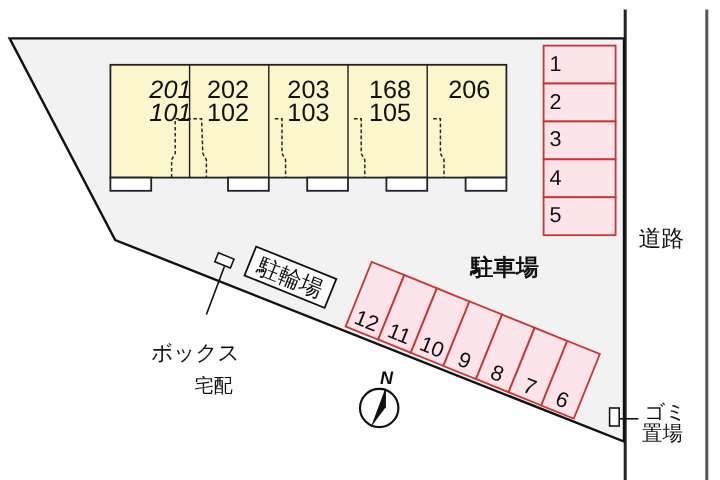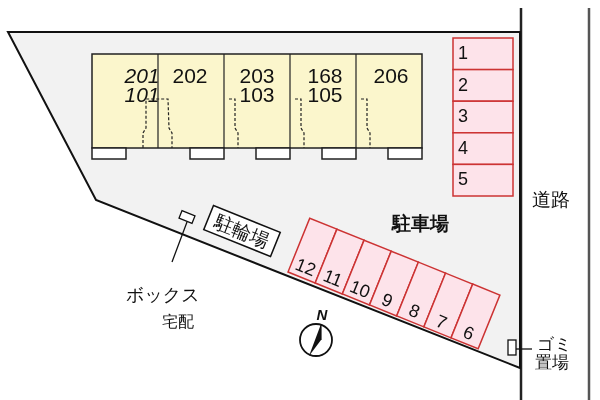--- a/index.html
+++ b/index.html
@@ -94,20 +94,21 @@
       <text x="322" y="320" text-anchor="middle" font-size="15" font-style="italic" font-weight="bold" font-family="Liberation Sans, sans-serif" fill="#111">N</text>
     </g>
   </svg>
 
   <div class="unit-label" style="left:116px;top:66px;width:52px;font-style:italic;">
     <div>201</div>
     <div>101</div>
   </div>
   <div class="unit-label" style="left:164px;top:66px;width:52px;">
     <div>202</div>
+    <div>102</div>
   </div>
   <div class="unit-label" style="left:231px;top:66px;width:52px;">
     <div>203</div>
     <div>103</div>
   </div>
   <div class="unit-label" style="left:299px;top:66px;width:52px;">
     <div>168</div>
     <div>105</div>
   </div>
   <div class="unit-label" style="left:365px;top:66px;width:52px;">

